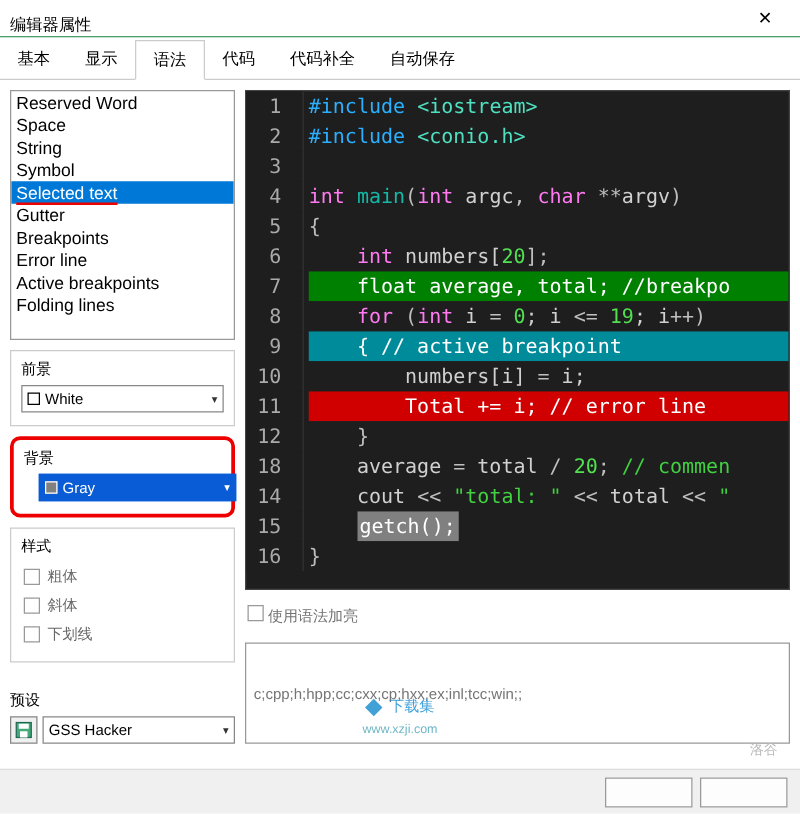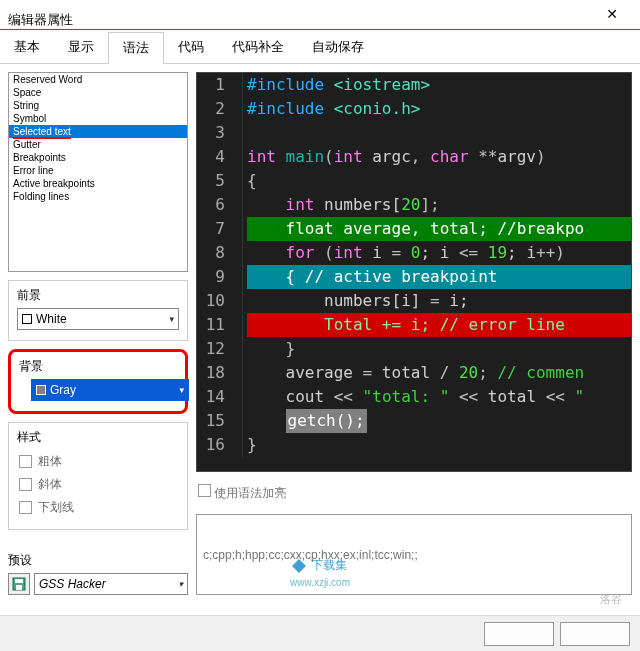--- a/index.html
+++ b/index.html
@@ -9,58 +9,58 @@
 .titlebar .title { flex: 1; font-size: 13px; }
 .titlebar .close { width: 40px; height: 30px; display: flex; align-items: center; justify-content: center; font-size: 14px; cursor: pointer; }
 
 .tabs { display: flex; border-bottom: 1px solid #ccc; padding-top: 2px; background: #fff; }
 .tab { padding: 6px 14px; font-size: 13px; cursor: pointer; }
 .tab.active { border: 1px solid #ccc; border-bottom: 1px solid #fff; margin-bottom: -1px; background: #fff; }
 
 .main { display: flex; padding: 8px; gap: 8px; }
 .left { width: 180px; display: flex; flex-direction: column; gap: 8px; }
 
-.listbox { border: 1px solid #999; height: 200px; overflow-y: auto; background: #fff; font-size: 10px; }
+.listbox { border: 1px solid #999; height: 200px; overflow-y: auto; background: #fff; font-size: 14px; }
 .listbox .item { padding: 1px 4px; cursor: pointer; }
 .listbox .item.selected { background: #0078d7; color: #fff; }
 
 .fieldset { border: 1px solid #ccc; padding: 6px 8px 10px; }
 .fieldset.hl { border: 3px solid #e00; border-radius: 8px; }
 .fieldset .legend { font-size: 12px; margin-bottom: 4px; }
 
 .combo { width: 100%; height: 22px; border: 1px solid #888; display: flex; align-items: center; padding: 0 4px; background: #fff; position: relative; font-size: 12px; }
 .combo.selected-blue { background: #0a5bd6; color: #fff; border: 1px solid #0a5bd6; margin-left: 12px; }
 .combo .chev { position: absolute; right: 4px; top: 50%; transform: translateY(-50%); font-size: 9px; color: #333; }
 .combo .sw { width: 10px; height: 10px; display: inline-block; margin-right: 4px; border: 1px solid #000; }
 
 .styles .chk { display: flex; align-items: center; gap: 6px; padding: 3px 2px; color: #666; }
 .chkbox { width: 13px; height: 13px; border: 1px solid #999; background: #fff; display: inline-block; }
 
 .preset { margin-top: 14px; }
-.preset-row { display: flex; gap: 4px; align-items: center; font-style: italic; }
+.preset-row { display: flex; gap: 4px; align-items: center; }
 .iconbtn { width: 22px; height: 22px; border: 1px solid #888; display: flex; align-items: center; justify-content: center; background: #f0f0f0; }
 
 .right { flex: 1; display: flex; flex-direction: column; gap: 8px; }
 
 .code { background: #1e1e1e; color: #d0d0d0; font-family: Consolas, monospace; font-size: 16px; line-height: 24px; border: 1px solid #444; height: 400px; overflow: hidden; position: relative; }
 .code-row { display: flex; height: 24px; white-space: pre; }
 .ln { width: 36px; text-align: right; padding-right: 8px; color: #aaa; background: #1e1e1e; user-select: none; }
 .gut { width: 10px; background: #1e1e1e; border-right: 1px solid #333; position: relative; }
 .txt { padding-left: 4px; flex: 1; overflow: hidden; }
 .k-blue { color: #2ab0ff; }
 .k-mag { color: #ff7af0; }
 .k-cyan { color: #4ee0c0; }
 .k-yel { color: #14b8a6; }
 .k-grn { color: #40d040; }
 .k-str { color: #40d040; }
 .k-num { color: #50e050; }
 .k-op { color: #bfbfbf; }
 .bg-green { background: #008000; color: #fff; display: inline-block; }
 .bg-cyan { background: #008b9b; color: #fff; display: inline-block; }
-.bg-red { background: #d00000; color: #86efac; display: inline-block; }
+.bg-red { background: #d00000; color: #ffffff; display: inline-block; }
 .bg-gray { background: #808080; color: #fff; display: inline-block; }
 
 .syntax-row { display: flex; align-items: center; gap: 10px; padding: 4px 2px; }
 .ext { flex: 1; height: 24px; border: 1px solid #999; padding: 2px 6px; color: #999; background: #fff; font-size: 12px; }
 
 .footer { position: absolute; bottom: 0; left: 0; right: 0; height: 36px; background: #f0f0f0; border-top: 1px solid #ddd; display: flex; justify-content: flex-end; align-items: center; padding: 0 10px; gap: 6px; }
 .btn { min-width: 70px; height: 24px; border: 1px solid #999; background: #fdfdfd; display: flex; align-items: center; justify-content: center; }
 
 .wm { position: absolute; right: 18px; bottom: 44px; font-size: 11px; color: #bbb; }
 .wm2 { position: absolute; left: 50%; bottom: 62px; transform: translateX(-50%); color: #2090d0; font-size: 12px; pointer-events: none; opacity: .85; }

